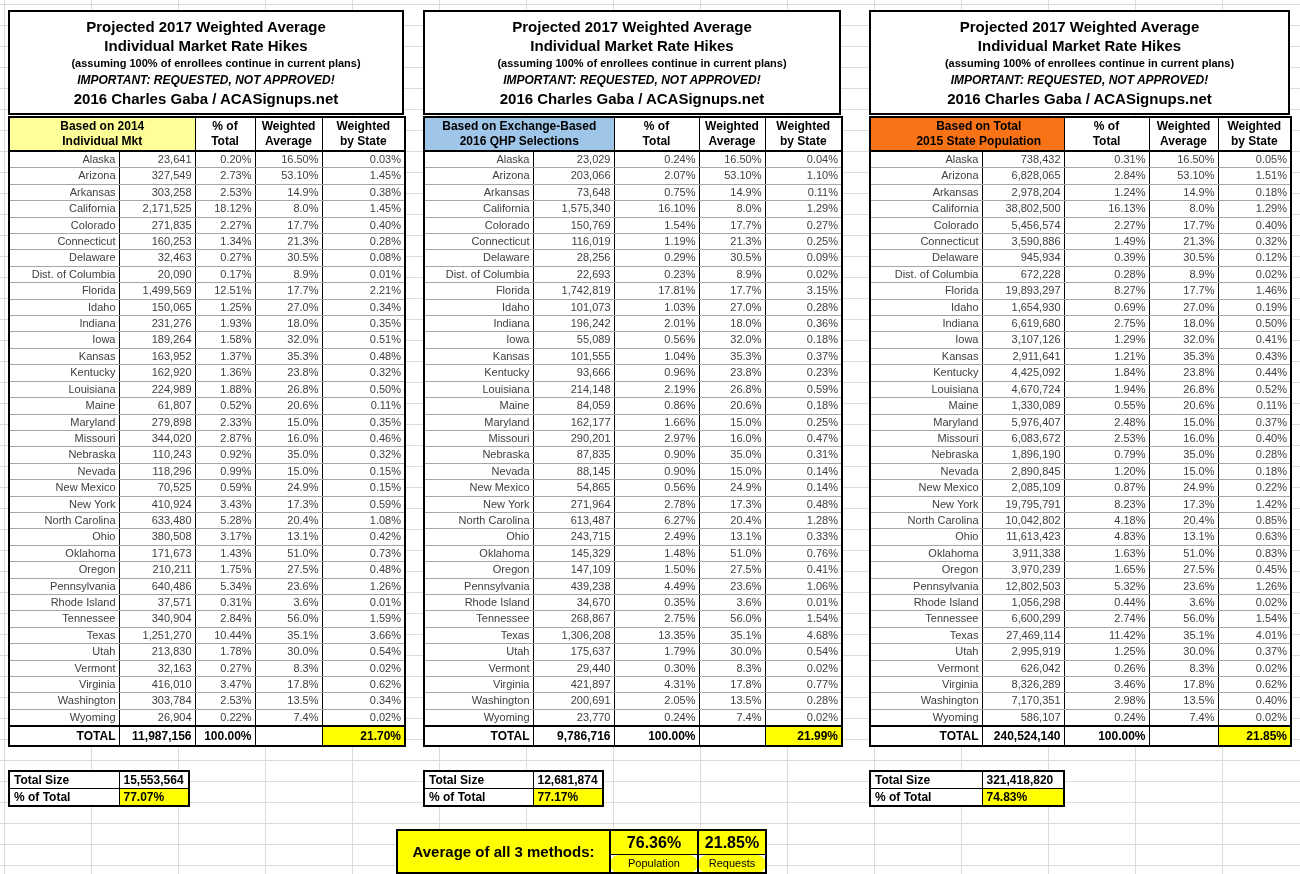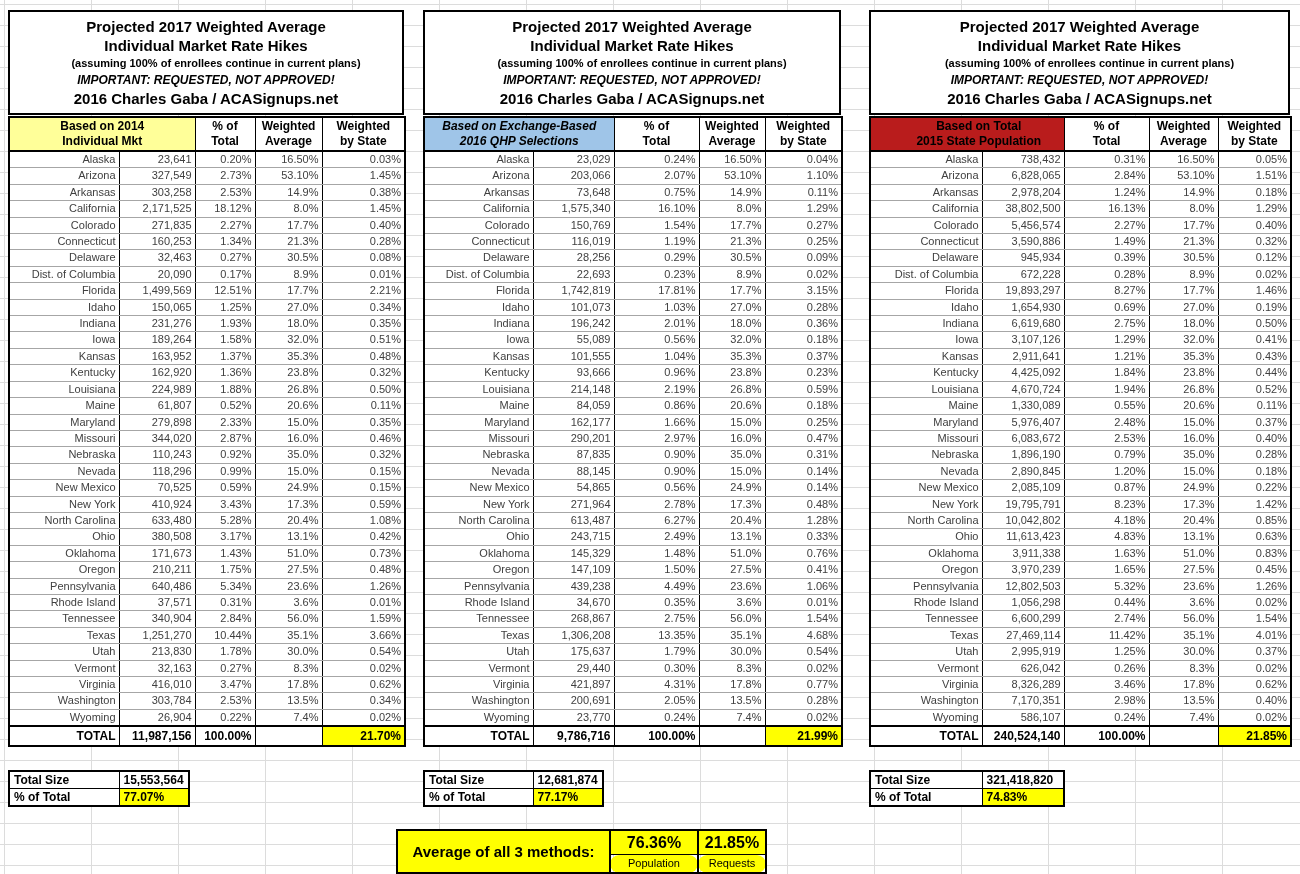--- a/index.html
+++ b/index.html
@@ -392,21 +392,21 @@
     <table class="main-table">
       <colgroup>
           <col>
           <col>
           <col>
           <col>
           <col>
         </colgroup>
       <thead>
         <tr>
-          <th colspan="2" style="background: rgb(159, 197, 232); font-style: italic;">Based on Exchange-Based
+          <th colspan="2" style="background: rgb(159, 197, 232);">Based on Exchange-Based
 2016 QHP Selections</th>
           <th>% of
 Total</th>
           <th>Weighted
 Average</th>
           <th>Weighted
 by State</th>
         </tr>
       </thead>
       <tbody>
@@ -691,21 +691,21 @@
     <table class="main-table">
       <colgroup>
           <col>
           <col>
           <col>
           <col>
           <col>
         </colgroup>
       <thead>
         <tr>
-          <th colspan="2" style="background: #b91c1c; padding-left: 24px;">Based on Total
+          <th colspan="2" style="background: #f97316; padding-left: 24px;">Based on Total
 2015 State Population</th>
           <th>% of
 Total</th>
           <th>Weighted
 Average</th>
           <th>Weighted
 by State</th>
         </tr>
       </thead>
       <tbody>

